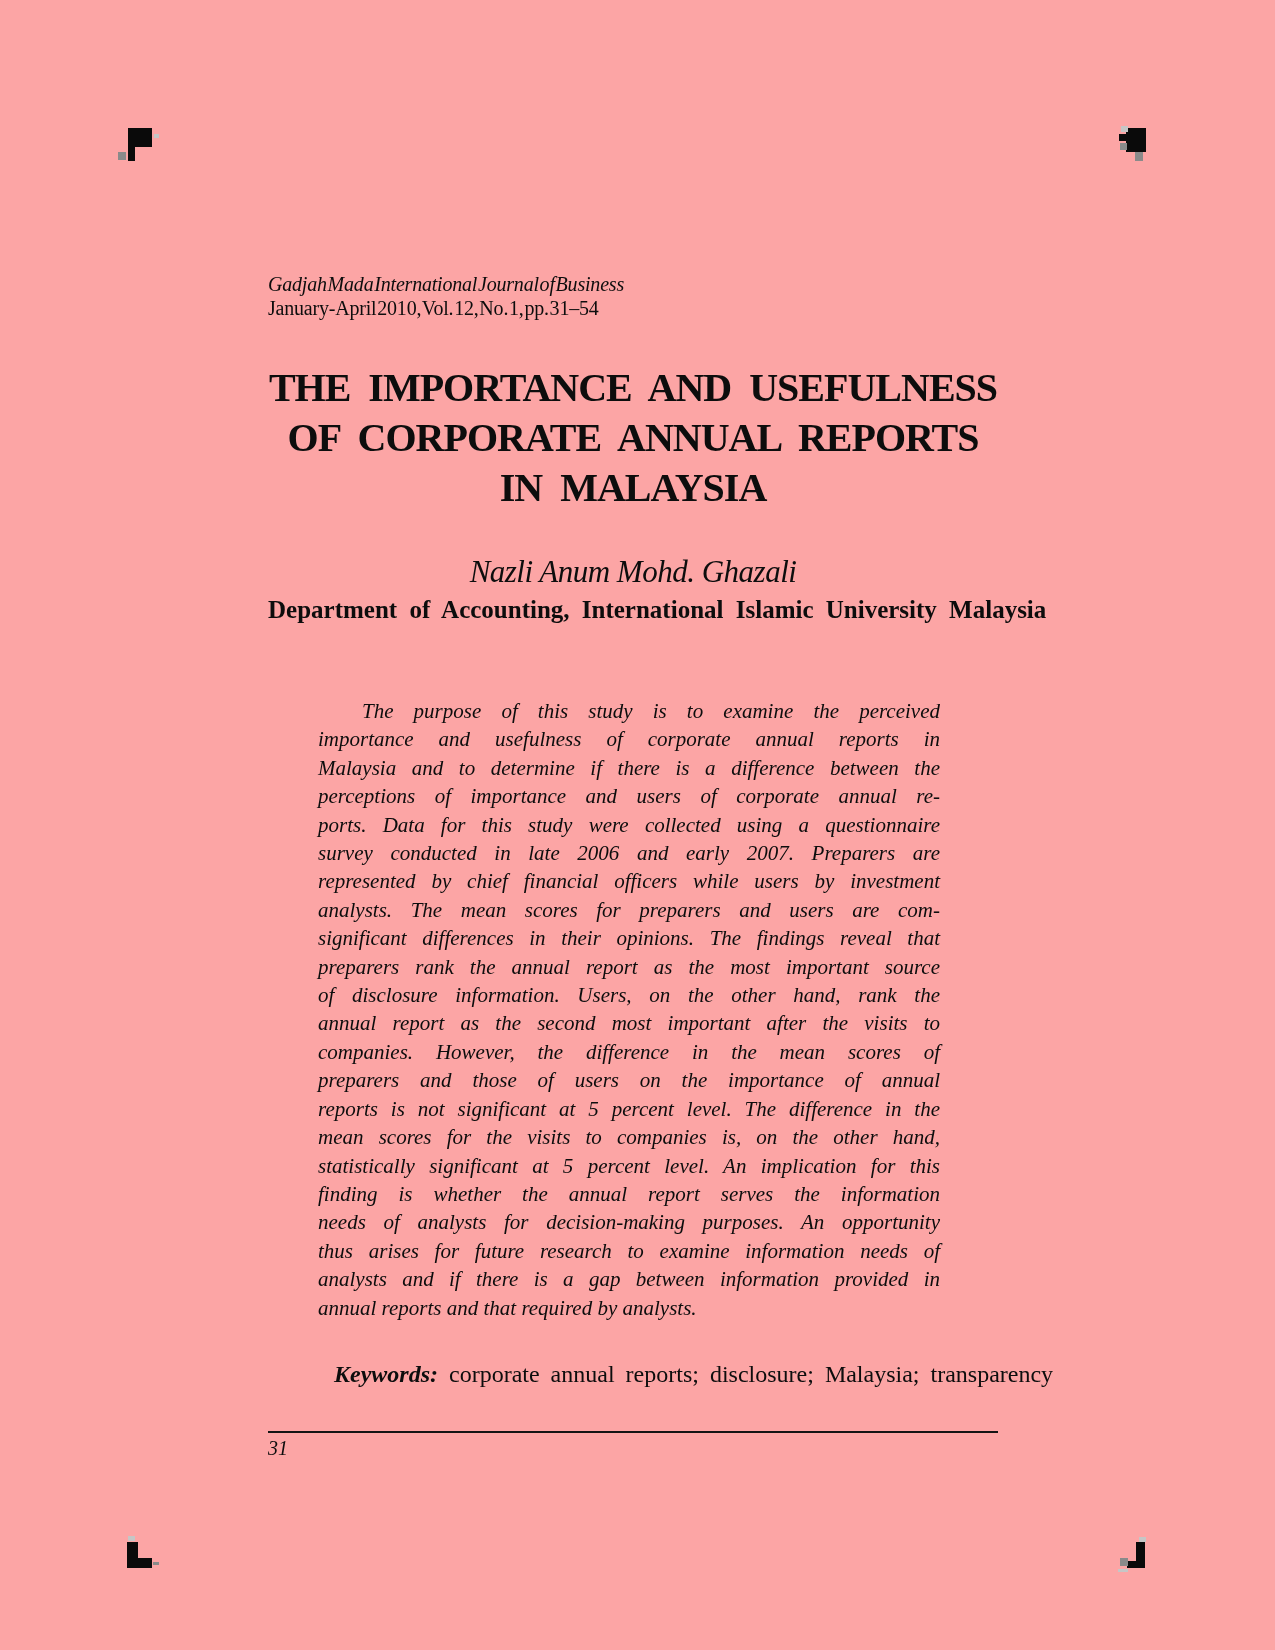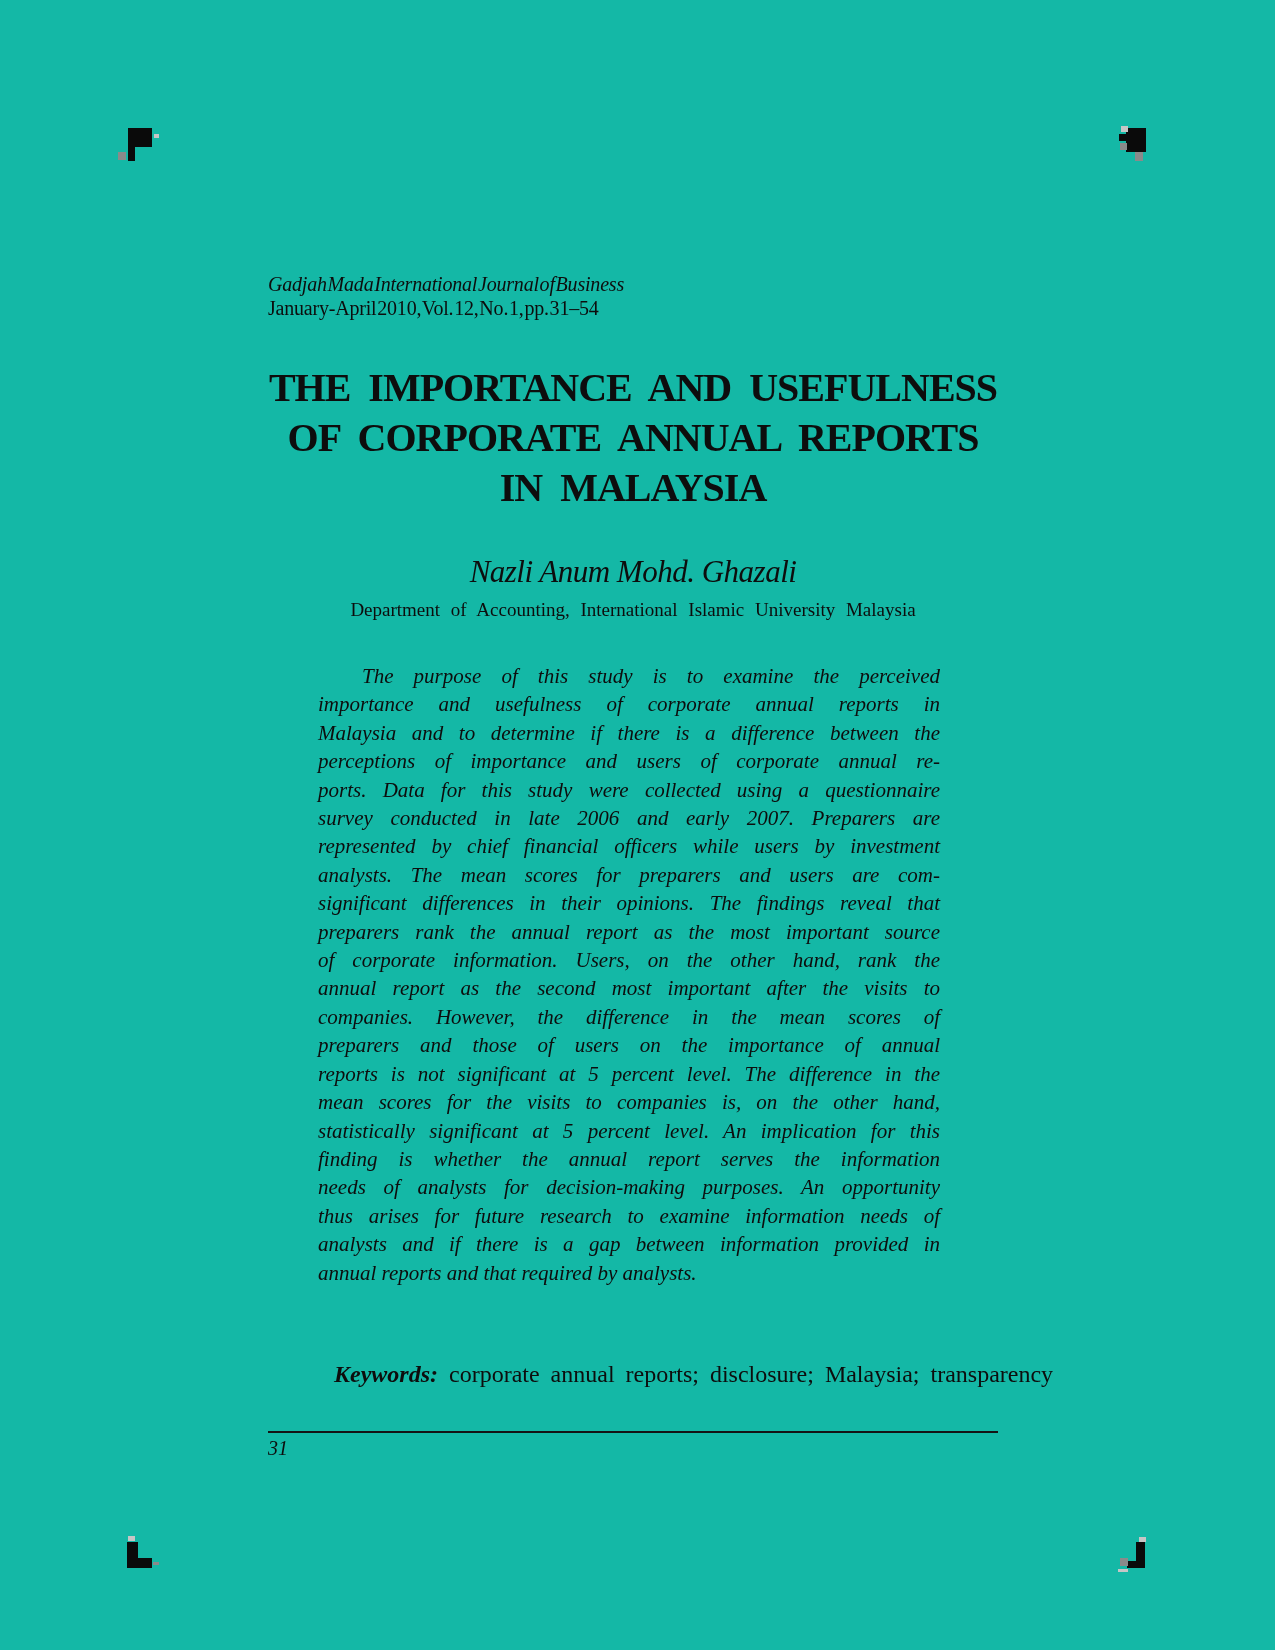--- a/index.html
+++ b/index.html
@@ -1,20 +1,20 @@
 <!DOCTYPE html>
 <html><head>
 <meta charset="utf-8">
 <style>
   html, body { margin: 0; padding: 0; background: #ffffff; }
   .page {
     position: relative;
     width: 1275px;
     height: 1650px;
-    background: #14b8a6;
+    background: #fca5a5;
     font-family: "Liberation Serif", serif;
     color: #0d0d0d;
     overflow: hidden;
   }
 
   
   .mark { position: absolute; }
   .ink   { background: #0a0a0a; }
   .gray  { background: #8a8a8a; }
   .lgray { background: #c6c6c6; }
@@ -55,30 +55,31 @@
     font-size: 31px;
     line-height: 36px;
     letter-spacing: -0.5px;
     white-space: nowrap;
   }
   .affiliation {
     position: absolute;
     left: 268px; top: 599px;
     width: 730px;
     text-align: center;
-    font-size: 19px;
+    font-size: 25px;
     line-height: 22px;
     word-spacing: 6px;
     white-space: nowrap;
+    font-weight: bold;
   }
 
   
   .abstract {
     position: absolute;
-    left: 318px; top: 662px;
+    left: 318px; top: 697px;
     width: 622px;
     font-style: italic;
     font-size: 21px;
     line-height: 28.4px;
   }
   .abstract-line {
     text-align: justify;
     text-align-last: justify;
     white-space: nowrap;
   }
@@ -164,21 +165,21 @@
     <div class="abstract-line first">The purpose of this study is to examine the perceived</div>
     <div class="abstract-line">importance and usefulness of corporate annual reports in</div>
     <div class="abstract-line">Malaysia and to determine if there is a difference between the</div>
     <div class="abstract-line">perceptions of importance and users of corporate annual re-</div>
     <div class="abstract-line">ports. Data for this study were collected using a questionnaire</div>
     <div class="abstract-line">survey conducted in late 2006 and early 2007. Preparers are</div>
     <div class="abstract-line">represented by chief financial officers while users by investment</div>
     <div class="abstract-line">analysts. The mean scores for preparers and users are com-</div>
     <div class="abstract-line">significant differences in their opinions. The findings reveal that</div>
     <div class="abstract-line">preparers rank the annual report as the most important source</div>
-    <div class="abstract-line">of corporate information. Users, on the other hand, rank the</div>
+    <div class="abstract-line">of disclosure information. Users, on the other hand, rank the</div>
     <div class="abstract-line">annual report as the second most important after the visits to</div>
     <div class="abstract-line">companies. However, the difference in the mean scores of</div>
     <div class="abstract-line">preparers and those of users on the importance of annual</div>
     <div class="abstract-line">reports is not significant at 5 percent level. The difference in the</div>
     <div class="abstract-line">mean scores for the visits to companies is, on the other hand,</div>
     <div class="abstract-line">statistically significant at 5 percent level. An implication for this</div>
     <div class="abstract-line">finding is whether the annual report serves the information</div>
     <div class="abstract-line">needs of analysts for decision-making purposes. An opportunity</div>
     <div class="abstract-line">thus arises for future research to examine information needs of</div>
     <div class="abstract-line">analysts and if there is a gap between information provided in</div>

